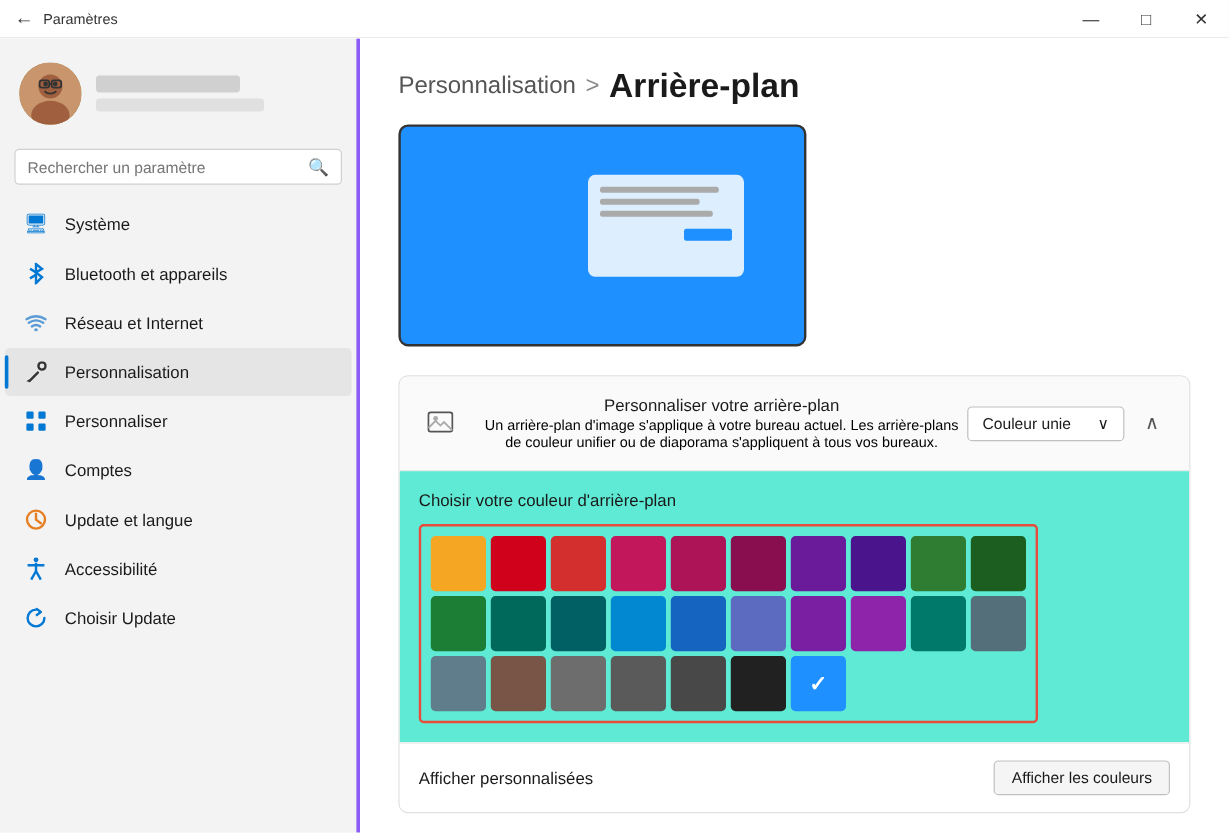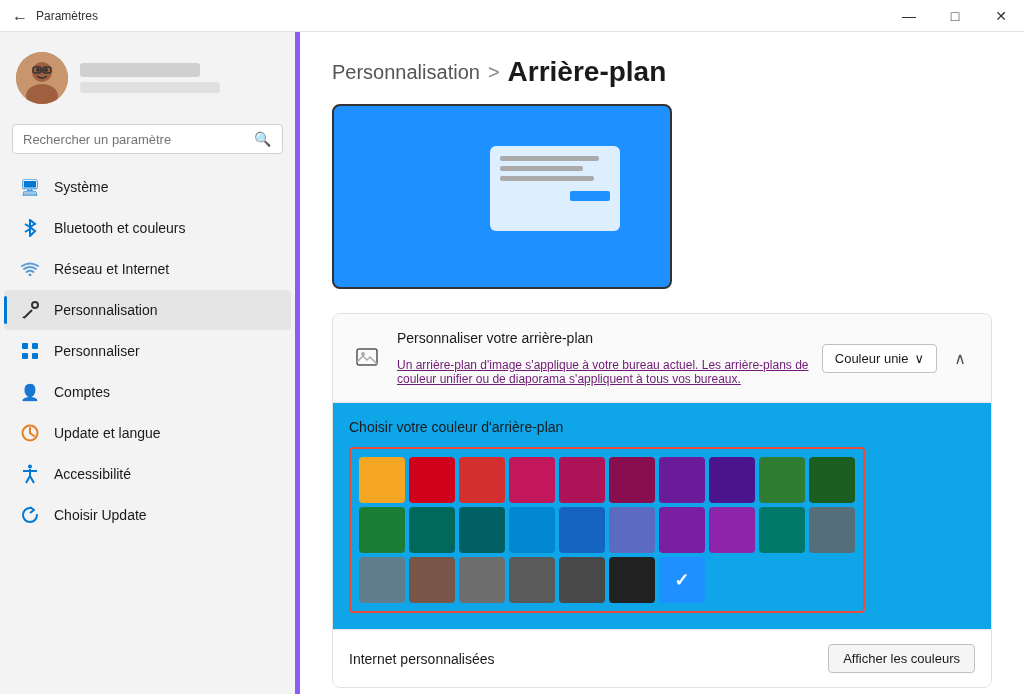--- a/index.html
+++ b/index.html
@@ -57,21 +57,21 @@
 
     
     .sidebar {
       width: 300px;
       flex-shrink: 0;
       background: #f3f3f3;
       display: flex;
       flex-direction: column;
       padding: 0;
       overflow-y: auto;
-      border-right: 5px solid #8b5cf6;
+      border-right: 3px solid #8b5cf6;
     }
 
     .sidebar-profile {
       display: flex;
       align-items: center;
       gap: 12px;
       padding: 20px 16px 16px 16px;
     }
     .avatar {
       width: 52px;
@@ -273,42 +273,42 @@
       height: 36px;
       display: flex;
       align-items: center;
       justify-content: center;
       font-size: 20px;
       color: #555;
       margin-right: 12px;
     }
     .settings-row-text {
       flex: 1;
+      text-align: center;
     }
     .settings-row-title {
       font-size: 14px;
       font-weight: 500;
       color: #1a1a1a;
     }
     .settings-row-desc {
       font-size: 12px;
-      color: #701a75;
-      margin-top: 12px;
+      color: #000000;
+      margin-top: 2px;
       max-width: 440px;
-      text-decoration: underline;
     }
     .settings-row-control {
       display: flex;
       align-items: center;
       gap: 8px;
     }
     .dropdown-btn {
       display: flex;
       align-items: center;
-      gap: 6px;
+      gap: 22px;
       border: 1px solid #c0c0c0;
       border-radius: 4px;
       padding: 6px 12px;
       font-size: 13px;
       background: #fff;
       cursor: pointer;
       color: #1a1a1a;
     }
     .collapse-btn {
       width: 30px;
@@ -317,21 +317,21 @@
       align-items: center;
       justify-content: center;
       cursor: pointer;
       color: #555;
       font-size: 16px;
     }
 
     
     .color-section {
       padding: 16px;
-      background: #0ea5e9;
+      background: #5eead4;
     }
     .color-section-title {
       font-size: 14px;
       font-weight: 500;
       color: #1a1a1a;
       margin-bottom: 12px;
     }
 
     .color-grid-wrapper {
       border: 2px solid #e74c3c;
@@ -442,21 +442,21 @@
         <span class="nav-icon icon-system">🖥</span>
         <span>Système</span>
       </div>
       <div class="nav-item">
         <span class="nav-icon icon-bluetooth">
           <svg width="16" height="18" viewBox="0 0 16 18">
             <path d="M8 1 L8 17 L13 12 L8 8 L13 5 Z" fill="none" stroke="#0078d4" stroke-width="2"></path>
             <path d="M3 5 L8 8 M3 13 L8 10" stroke="#0078d4" stroke-width="2"></path>
           </svg>
         </span>
-        <span>Bluetooth et couleurs</span>
+        <span>Bluetooth et appareils</span>
       </div>
       <div class="nav-item">
         <span class="nav-icon icon-network">
           <svg width="18" height="14" viewBox="0 0 18 14">
             <path d="M1 4 Q9 -1 17 4" fill="none" stroke="#5b9bd5" stroke-width="2" stroke-linecap="round"></path>
             <path d="M3 7 Q9 3 15 7" fill="none" stroke="#5b9bd5" stroke-width="2" stroke-linecap="round"></path>
             <path d="M5.5 10 Q9 7.5 12.5 10" fill="none" stroke="#5b9bd5" stroke-width="2" stroke-linecap="round"></path>
             <circle cx="9" cy="13" r="1.5" fill="#5b9bd5"></circle>
           </svg>
         </span>
@@ -592,19 +592,19 @@
               <div class="color-swatch" title="#6D6D6D" style="background: rgb(109, 109, 109);"></div>
               <div class="color-swatch" title="#5A5A5A" style="background: rgb(90, 90, 90);"></div>
               <div class="color-swatch" title="#484848" style="background: rgb(72, 72, 72);"></div>
               <div class="color-swatch" title="#212121" style="background: rgb(33, 33, 33);"></div>
               <div class="color-swatch selected" title="#1E90FF" style="background: rgb(30, 144, 255);"></div>
             </div>
         </div>
       </div>
 
       <div class="custom-colors-row">
-        <span class="custom-colors-label">Internet personnalisées</span>
+        <span class="custom-colors-label">Afficher personnalisées</span>
         <button class="afficher-btn">Afficher les couleurs</button>
       </div>
     </div>
 
   </div>
 </div>
 
 </body></html>

